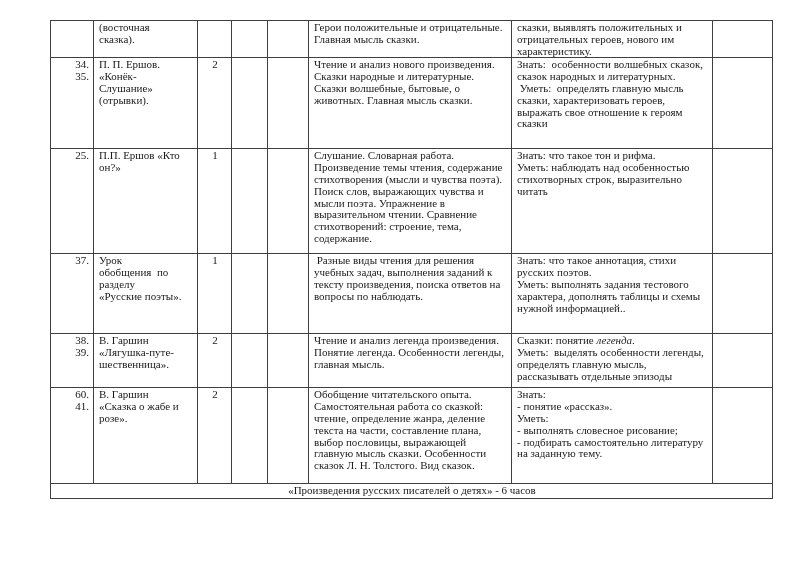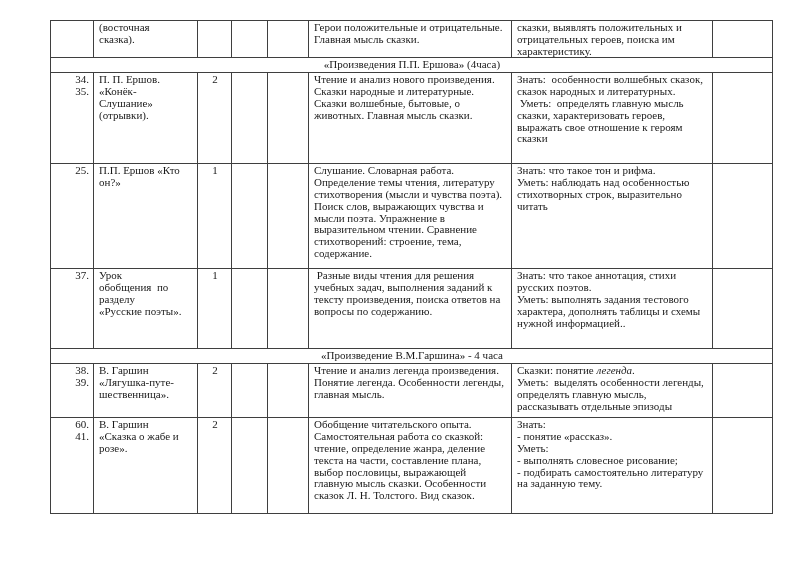--- a/index.html
+++ b/index.html
@@ -56,27 +56,24 @@
 
     <tbody>
         <tr style="height:37px">
       <td class="num"></td>
       <td>(восточная
 сказка).</td>
       <td class="hours"></td>
       <td></td>
       <td></td>
       <td>Герои положительные и отрицательные. Главная мысль сказки.</td>
-      <td>сказки, выявлять положительных и отрицательных героев, поиска им характеристику.</td>
+      <td>сказки, выявлять положительных и отрицательных героев, нового им характеристику.</td>
       <td></td>
     </tr>
 
-    <tr style="height:15px">
-      <td class="section" colspan="8">«Произведения П.П. Ершова» (4часа)</td>
-    </tr>
 
     <tr style="height:91px">
       <td class="num">34.
 35.</td>
       <td>П. П. Ершов.
 «Конёк-
 Слушание»
 (отрывки).</td>
       <td class="hours">2</td>
       <td></td>
@@ -87,44 +84,41 @@
       <td></td>
     </tr>
 
     <tr style="height:105px">
       <td class="num">25.</td>
       <td>П.П. Ершов «Кто
 он?»</td>
       <td class="hours">1</td>
       <td></td>
       <td></td>
-      <td>Слушание. Словарная работа. Определение темы чтения, литературу стихотворения (мысли и чувства поэта). Поиск слов, выражающих чувства и мысли поэта. Упражнение в выразительном чтении. Сравнение стихотворений: строение, тема, содержание.</td>
+      <td>Слушание. Словарная работа. Произведение темы чтения, содержание стихотворения (мысли и чувства поэта). Поиск слов, выражающих чувства и мысли поэта. Упражнение в выразительном чтении. Сравнение стихотворений: строение, тема, содержание.</td>
       <td>Знать: что такое тон и рифма.
 Уметь: наблюдать над особенностью стихотворных строк, выразительно читать</td>
       <td></td>
     </tr>
 
     <tr style="height:80px">
       <td class="num">37.</td>
       <td>Урок
 обобщения  по
 разделу
 «Русские поэты».</td>
       <td class="hours">1</td>
       <td></td>
       <td></td>
-      <td> Разные виды чтения для решения учебных задач, выполнения заданий к тексту произведения, поиска ответов на вопросы по содержанию.</td>
+      <td> Разные виды чтения для решения учебных задач, выполнения заданий к тексту произведения, поиска ответов на вопросы по наблюдать.</td>
       <td>Знать: что такое аннотация, стихи русских поэтов.
 Уметь: выполнять задания тестового характера, дополнять таблицы и схемы нужной информацией..</td>
       <td></td>
     </tr>
 
-    <tr style="height:15px">
-      <td class="section" colspan="8">«Произведение В.М.Гаршина» - 4 часа</td>
-    </tr>
 
     <tr style="height:54px">
       <td class="num">38.
 39.</td>
       <td>В. Гаршин
 «Лягушка-путе-
 шественница».</td>
       <td class="hours">2</td>
       <td></td>
       <td></td>
@@ -145,15 +139,18 @@
       <td></td>
       <td>Обобщение читательского опыта. Самостоятельная работа со сказкой: чтение, определение жанра, деление текста на части, составление плана, выбор пословицы, выражающей главную мысль сказки. Особенности сказок Л. Н. Толстого. Вид сказок.</td>
       <td>Знать:
 - понятие «рассказ».
 Уметь:
 - выполнять словесное рисование;
 - подбирать самостоятельно литературу на заданную тему.</td>
       <td></td>
     </tr>
 
+    <tr style="height:15px">
+      <td class="section" colspan="8">«Произведения русских писателей о детях» - 6 часов</td>
+    </tr>
   </tbody>
     </table>
 </div>
 
 </body></html>

